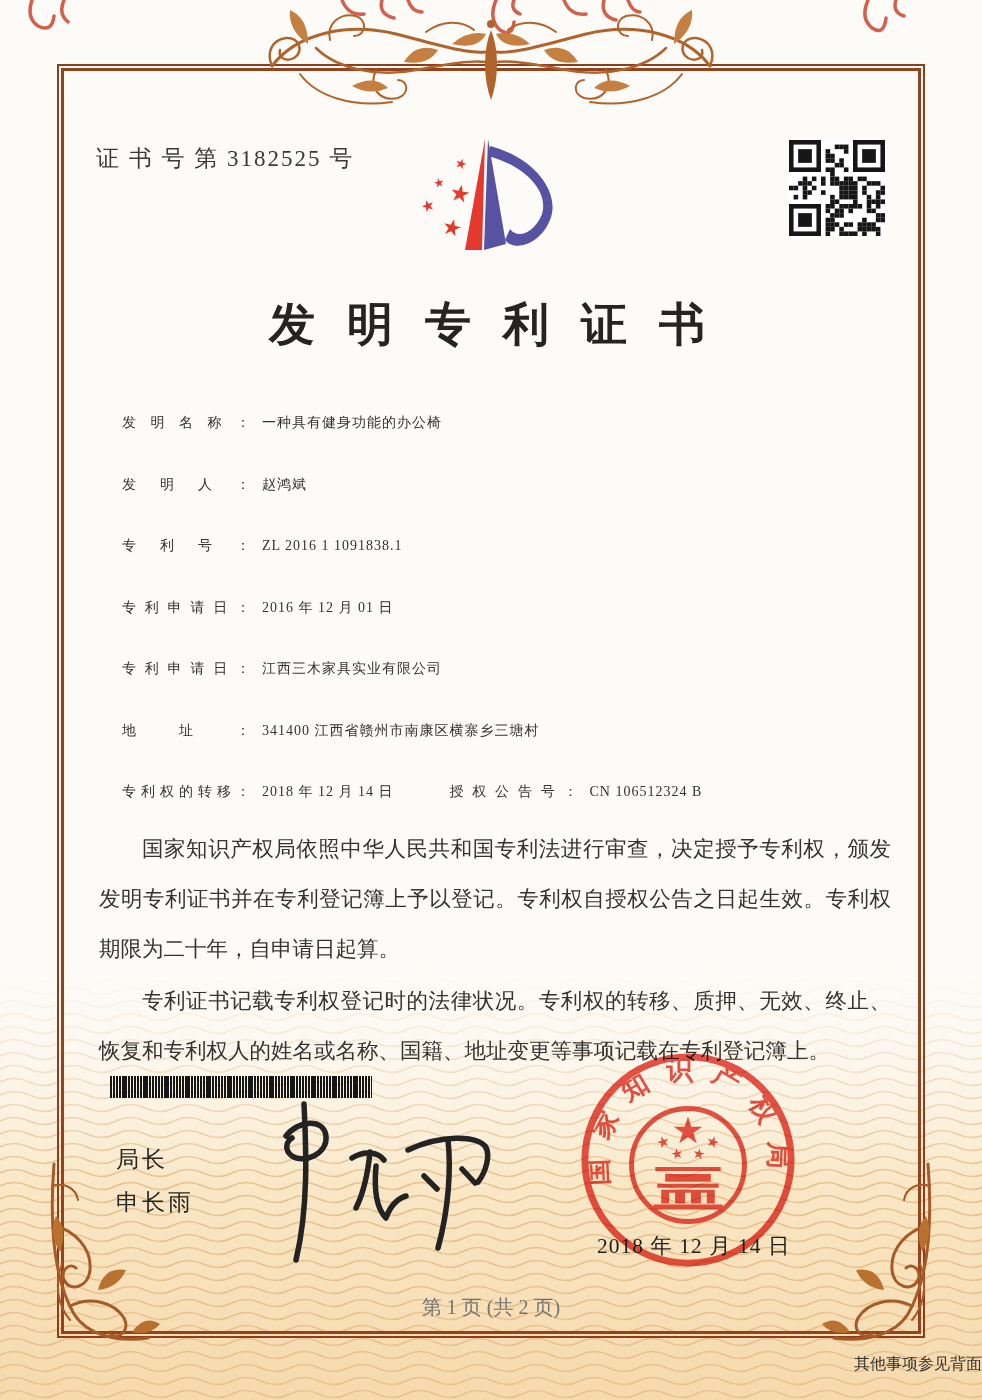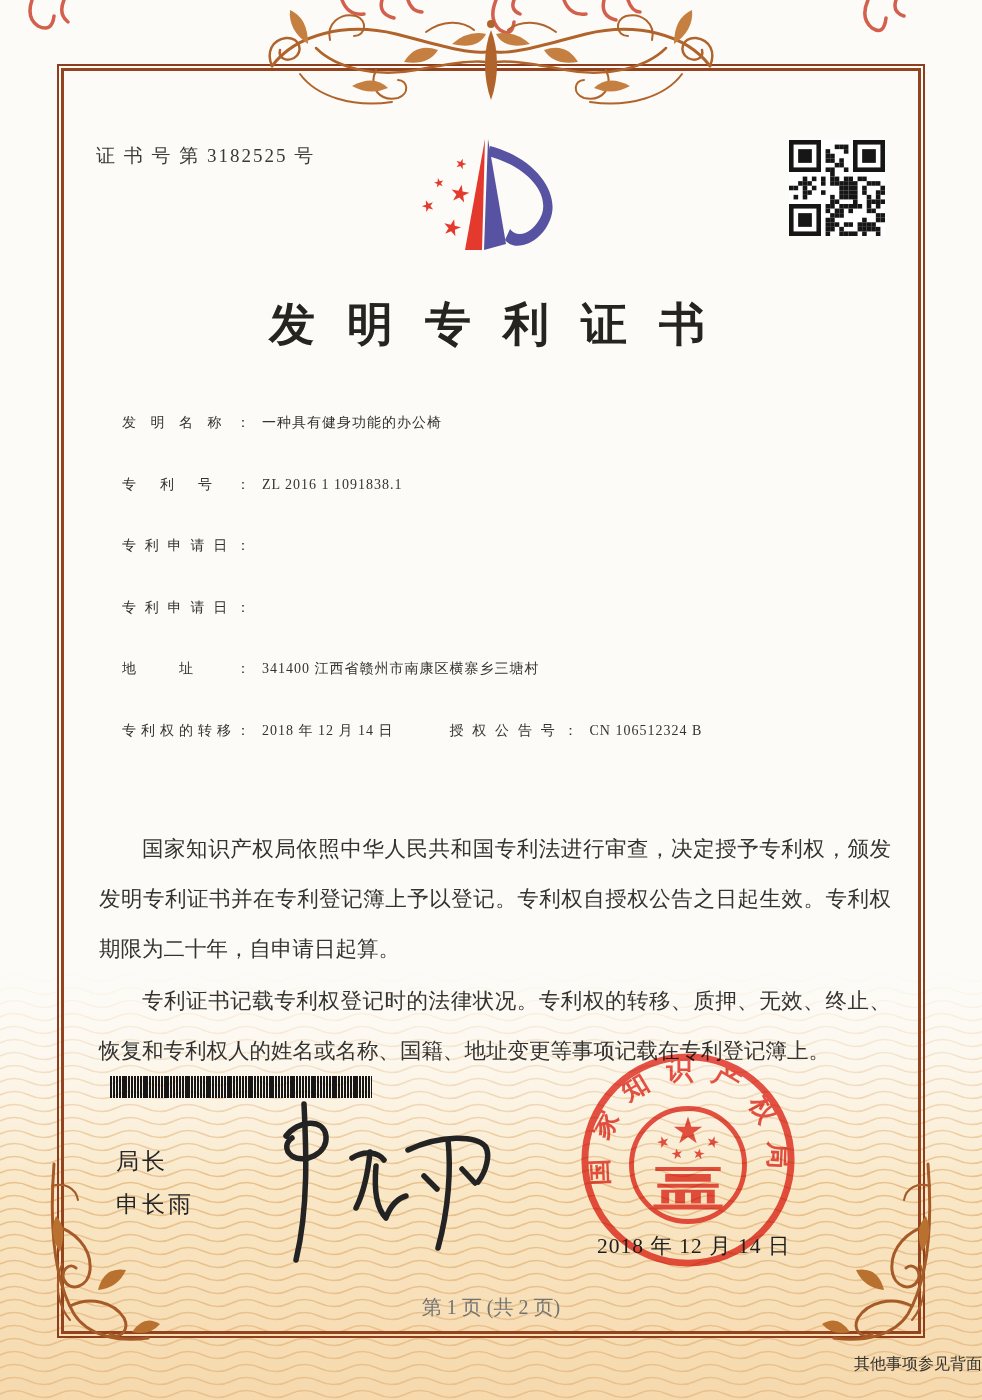--- a/index.html
+++ b/index.html
@@ -7,41 +7,41 @@
         overflow:hidden;font-family:"Liberation Serif","DejaVu Serif",serif;color:#2e2c2a;}
   .wave-bg{position:absolute;left:0;bottom:0;z-index:0;display:block;}
   
   .frame{position:absolute;left:57px;top:64px;width:864px;height:1270px;border:2px solid #8f3e1d;z-index:1;}
   .frame-inner{position:absolute;inset:2px;border:3px solid #94431f;}
   .top-flourish{position:absolute;top:4px;left:50%;transform:translateX(-50%);z-index:2;}
   .corner-fl{position:absolute;bottom:54px;z-index:2;}
   .corner-fl.left{left:40px;}
   .corner-fl.right{right:40px;transform:scaleX(-1);}
   .sprig{position:absolute;z-index:2;top:0;}
-  .cert-no{position:absolute;left:96px;top:143px;font-size:19px;letter-spacing:2px;z-index:3;color:#3a3a36;}
+  .cert-no{position:absolute;left:96px;top:143px;font-size:23px;letter-spacing:2px;z-index:3;color:#3a3a36;}
   .logo{position:absolute;left:418px;top:132px;z-index:3;}
   .qr{position:absolute;left:789px;top:140px;z-index:3;}
   .title{position:absolute;top:294px;left:0;width:100%;text-align:center;font-size:46px;font-weight:bold;
          letter-spacing:32px;padding-left:24px;box-sizing:border-box;z-index:3;color:#262421;}
   .fields{position:absolute;left:114px;top:406px;width:770px;z-index:3;}
   .frow{display:flex;align-items:baseline;font-size:14px;line-height:34px;margin-bottom:27.5px;color:#35332f;margin-left:8px;}
   .flabel{display:inline-block;width:128px;text-align:justify;text-align-last:justify;
           text-justify:inter-character;margin-right:12px;flex:none;}
   .fvalue{letter-spacing:1px;}
   .pair2{margin-left:56px;display:flex;align-items:center;}
   .paras{position:absolute;left:99px;top:824px;width:792px;font-size:21.5px;line-height:50px;
          text-align:justify;z-index:3;color:#35332f;}
   .paras p{margin:0 0 2px 0;text-indent:2em;}
   .barcode{position:absolute;left:110px;top:1076px;width:262px;height:22px;z-index:3;
     background:
       repeating-linear-gradient(90deg,#161616 0 2px,rgba(0,0,0,0) 2px 3px),
       repeating-linear-gradient(90deg,rgba(0,0,0,0) 0 3px,#161616 3px 5px,rgba(0,0,0,0) 5px 9px),
       repeating-linear-gradient(90deg,#161616 0 1px,rgba(0,0,0,0) 1px 7px);}
   .director{position:absolute;left:116px;top:1140px;z-index:3;font-size:23px;line-height:43px;
-            font-family:Liberation Sans, sans-serif;color:#262626;letter-spacing:3px;}
+            font-family:Liberation Mono, monospace;color:#262626;letter-spacing:3px;}
   .signature{position:absolute;left:252px;top:1096px;z-index:4;}
   .seal{position:absolute;left:574px;top:1046px;z-index:3;mix-blend-mode:multiply;opacity:.93;}
   .seal-date{position:absolute;left:597px;top:1231px;z-index:4;font-size:21.5px;letter-spacing:1px;color:#1d1d1d;}
   .page-num{position:absolute;top:1294px;left:0;width:100%;text-align:center;font-size:20px;z-index:3;color:#737373;}
   .back-note{position:absolute;top:1354px;left:0;width:100%;text-align:right;font-size:16px;z-index:3;color:#35332f;}
 </style>
 </head>
 <body>
 
 <div class="page">
@@ -297,28 +297,34 @@
   </svg>
 
   <div class="title">发明专利证书</div>
 
   <div class="fields">
     <div class="frow">
       <span class="flabel">发明名称：</span>
       <span class="fvalue">一种具有健身功能的办公椅</span>
     </div>
     <div class="frow">
+      <span class="flabel">发明人：</span>
+      <span class="fvalue">赵鸿斌</span>
+    </div>
+    <div class="frow">
       <span class="flabel">专利号：</span>
       <span class="fvalue">ZL 2016 1 1091838.1</span>
     </div>
     <div class="frow">
       <span class="flabel">专利申请日：</span>
+      <span class="fvalue">2016 年 12 月 01 日</span>
     </div>
     <div class="frow">
       <span class="flabel">专利申请日：</span>
+      <span class="fvalue">江西三木家具实业有限公司</span>
     </div>
     <div class="frow">
       <span class="flabel">地址：</span>
       <span class="fvalue">341400 江西省赣州市南康区横寨乡三塘村</span>
     </div>
     <div class="frow">
       <span class="flabel">专利权的转移：</span>
       <span class="fvalue">2018 年 12 月 14 日</span>
       <span class="pair2">
         <span class="flabel">授权公告号：</span>

